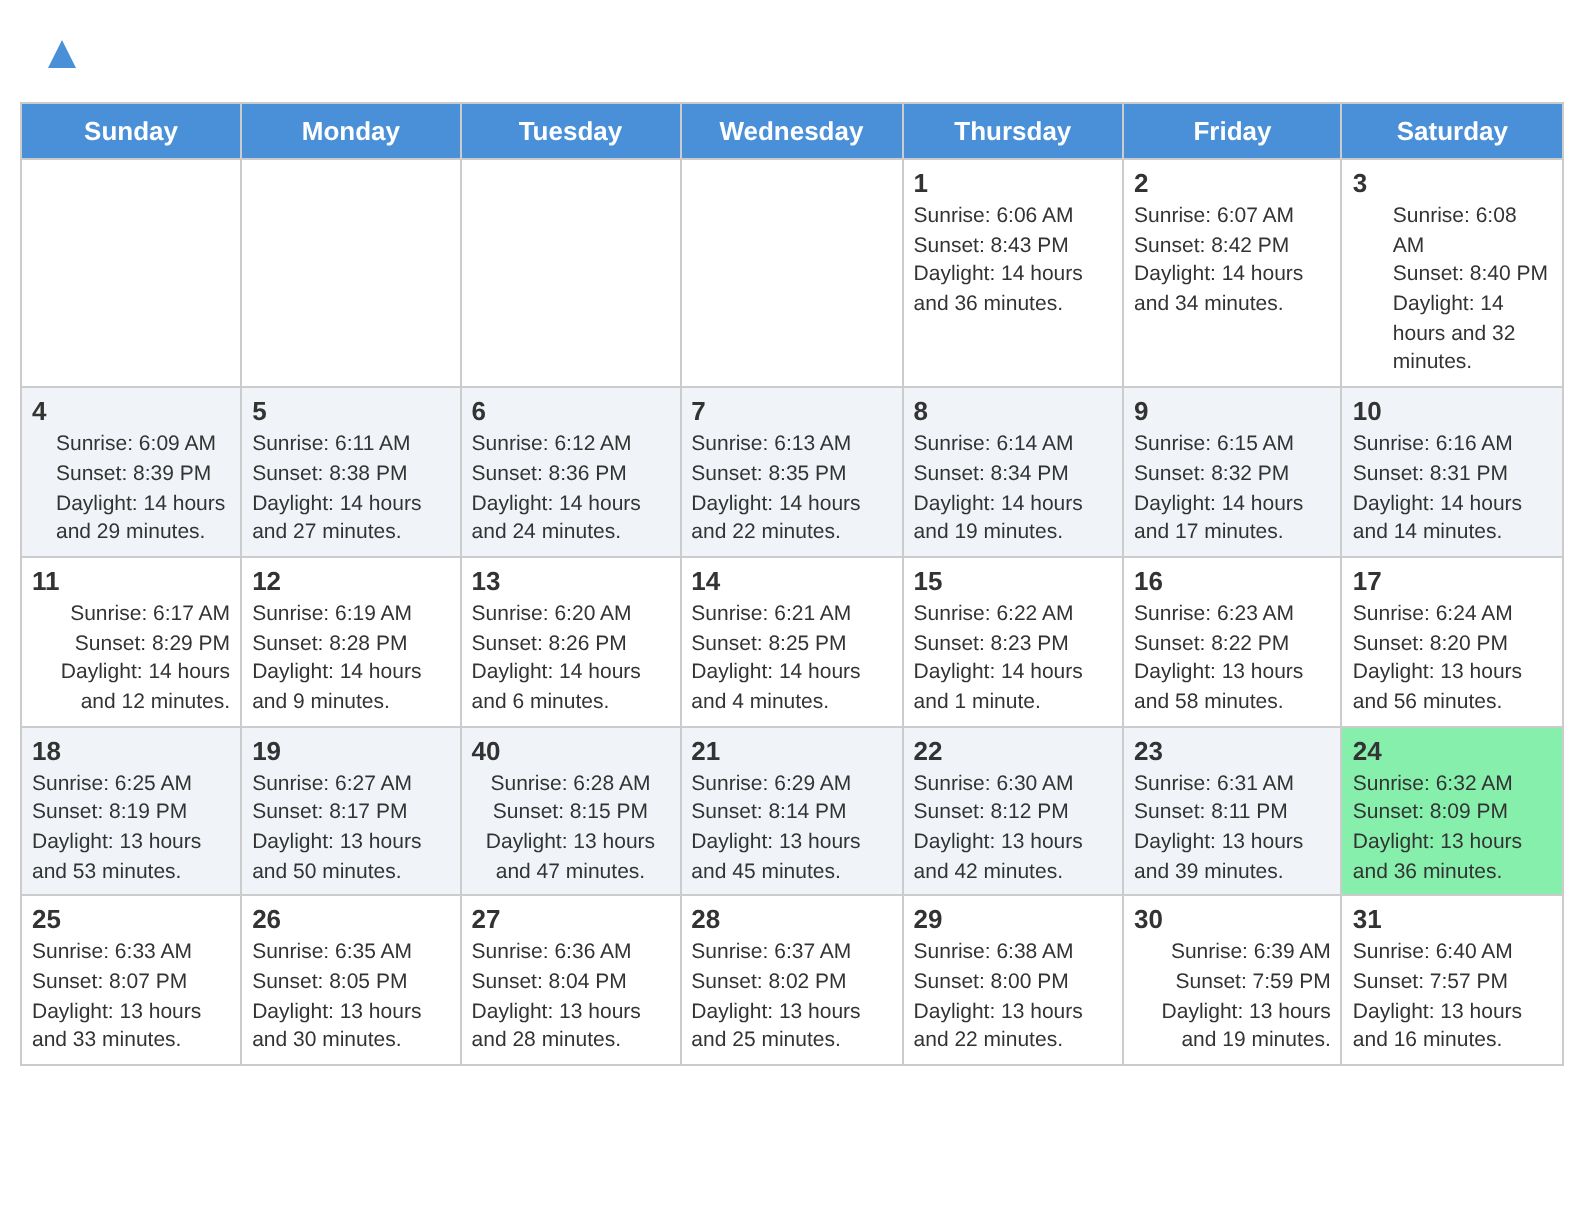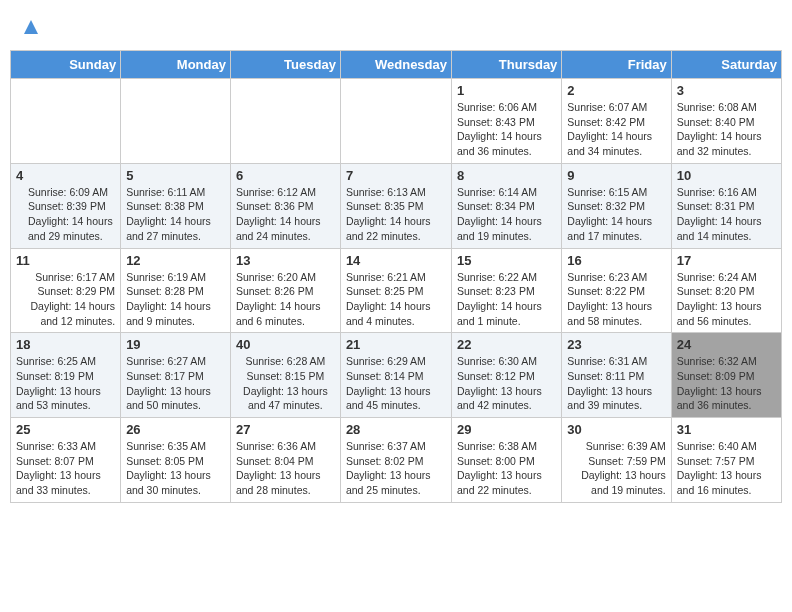--- a/index.html
+++ b/index.html
@@ -51,21 +51,21 @@
       width: 100%;
       border-collapse: collapse;
       margin-top: 6px;
     }
     .calendar th {
       background-color: #4a90d9;
       color: #fff;
       font-size: 13px;
       font-weight: bold;
       padding: 6px 4px;
-      text-align: right;
+      text-align: center;
       border: 1px solid #ccc;
     }
     .calendar td {
       border: 1px solid #ccc;
       vertical-align: top;
       padding: 4px 5px;
       font-size: 10.5px;
       color: #333;
       width: 113px;
       min-height: 80px;
@@ -136,21 +136,21 @@
 Daylight: 14 hours and 36 minutes.</div>
         </td>
         <td>
           <span class="day-num">2</span>
           <div class="cell-content" style="white-space: pre-line;">Sunrise: 6:07 AM
 Sunset: 8:42 PM
 Daylight: 14 hours and 34 minutes.</div>
         </td>
         <td>
           <span class="day-num">3</span>
-          <div class="cell-content" style="white-space: pre-line;">Sunrise: 6:08 AM
+          <div class="cell-content" style="white-space: pre-line; margin-left: 20px;">Sunrise: 6:08 AM
 Sunset: 8:40 PM
 Daylight: 14 hours and 32 minutes.</div>
         </td>
       </tr>
       <tr>
         <td style="background: rgb(240, 244, 248);">
           <span class="day-num">4</span>
           <div class="cell-content" style="white-space: pre-line; margin-left: 12px;">Sunrise: 6:09 AM
 Sunset: 8:39 PM
 Daylight: 14 hours and 29 minutes.</div>
@@ -266,21 +266,21 @@
           <div class="cell-content" style="white-space: pre-line;">Sunrise: 6:30 AM
 Sunset: 8:12 PM
 Daylight: 13 hours and 42 minutes.</div>
         </td>
         <td style="background: rgb(240, 244, 248);">
           <span class="day-num">23</span>
           <div class="cell-content" style="white-space: pre-line;">Sunrise: 6:31 AM
 Sunset: 8:11 PM
 Daylight: 13 hours and 39 minutes.</div>
         </td>
-        <td style="background: #a3a3a3;">
+        <td style="background: #86efac;">
           <span class="day-num">24</span>
           <div class="cell-content" style="white-space: pre-line;">Sunrise: 6:32 AM
 Sunset: 8:09 PM
 Daylight: 13 hours and 36 minutes.</div>
         </td>
       </tr>
       <tr>
         <td>
           <span class="day-num">25</span>
           <div class="cell-content" style="white-space: pre-line;">Sunrise: 6:33 AM

